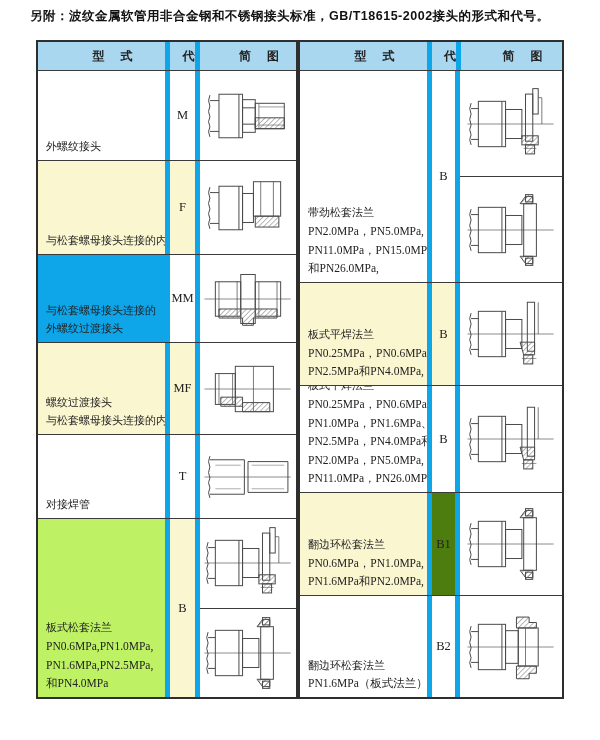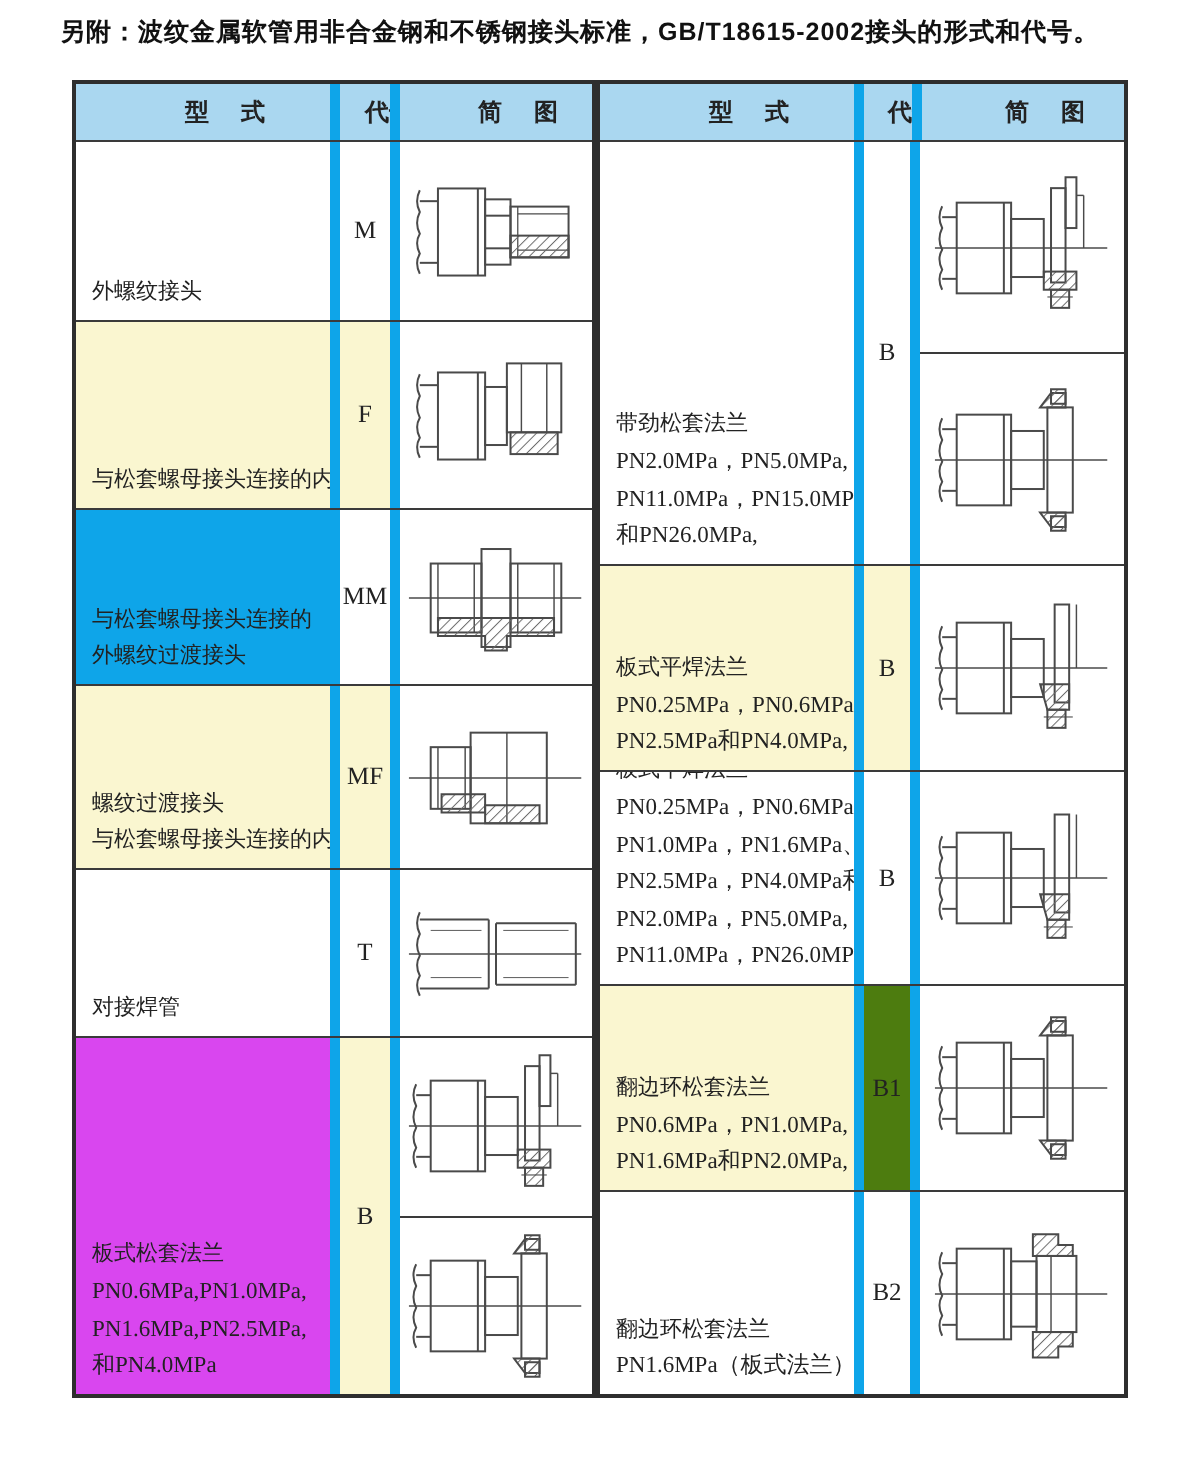--- a/index.html
+++ b/index.html
@@ -163,21 +163,21 @@
               <line x1="14" y1="30" x2="42" y2="30" stroke="#4a4a4a" stroke-width="0.5"></line>
               <line x1="14" y1="56" x2="42" y2="56" stroke="#4a4a4a" stroke-width="0.5"></line>
               <line x1="54" y1="30" x2="90" y2="30" stroke="#4a4a4a" stroke-width="0.5"></line>
               <line x1="54" y1="56" x2="90" y2="56" stroke="#4a4a4a" stroke-width="0.5"></line>
               <line x1="2" y1="43" x2="97" y2="43" stroke="#4a4a4a" stroke-width="0.7"></line>
             </svg>
           </div>
         </div>
     </div>
       <div class="trow" style="height:179px">
-      <div class="cell typecell" style="width:127px;background:#d946ef">
+      <div class="cell typecell" style="width:127px;background:#bef264">
           <div class="ln cjk">板式松套法兰</div>
           <div class="ln">PN0.6MPa,PN1.0MPa,</div>
           <div class="ln">PN1.6MPa,PN2.5MPa,</div>
           <div class="ln">和PN4.0MPa</div>
         </div>
       <div class="cell codecell" style="width:30px;background:#faf6d0">B</div>
       <div class="cell diagcell">
           <div class="subdiag">
             <svg viewBox="0 0 100 86" width="94" height="78" xmlns="http://www.w3.org/2000/svg">
               <path d="M6,20 q-3,6 0,12 q-3,6 0,12 q-3,5 0,11 q-3,5 0,11" fill="none" stroke="#4a4a4a" stroke-width="1.1"></path>

